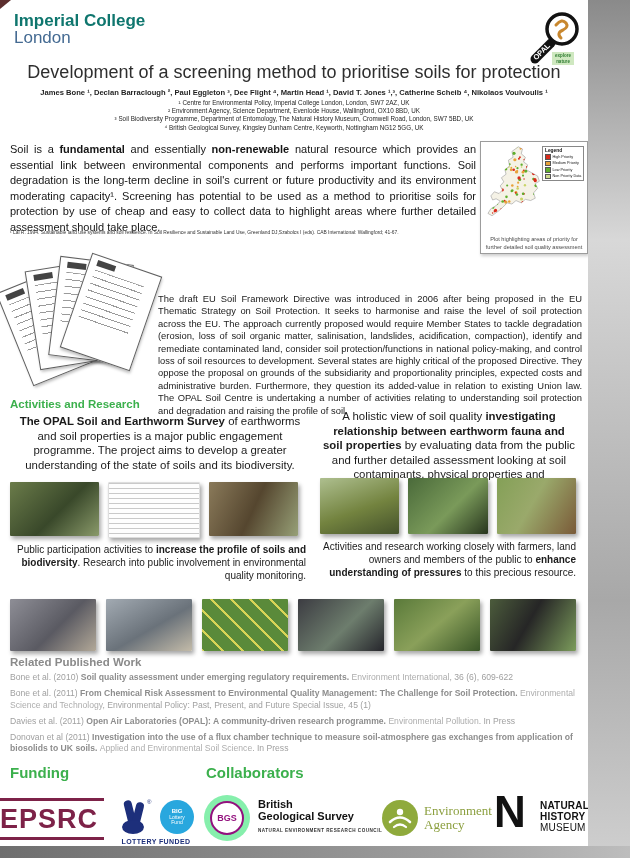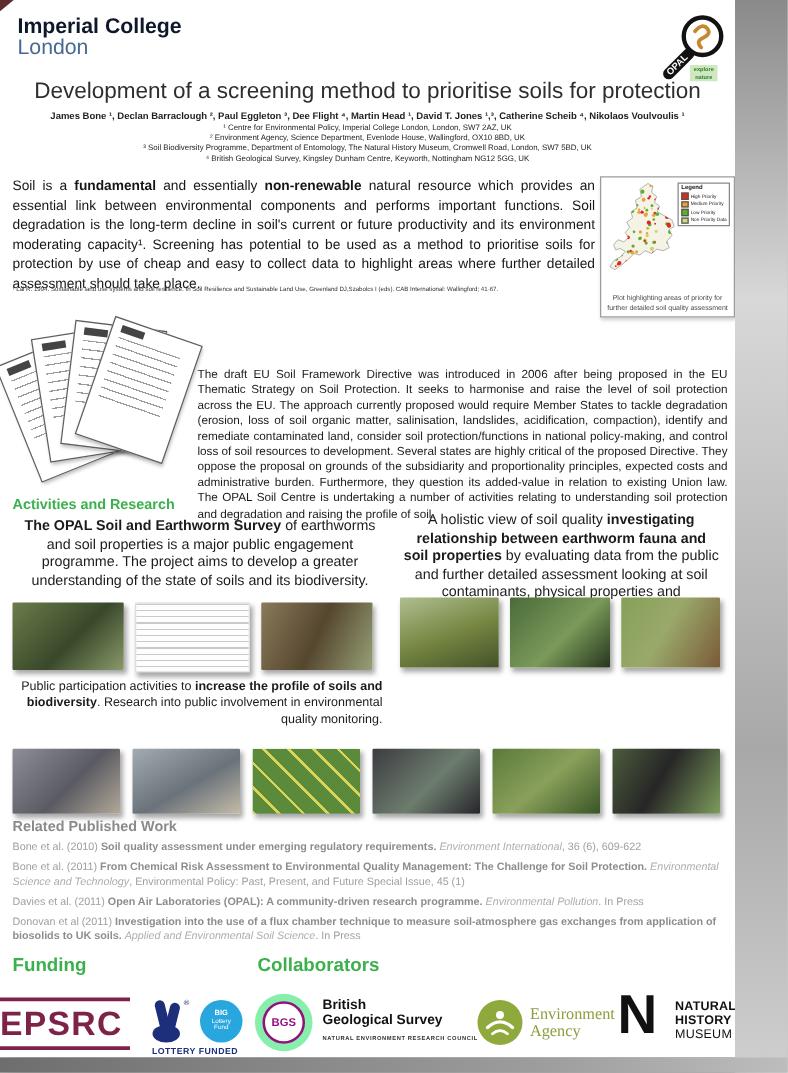--- a/index.html
+++ b/index.html
@@ -10,21 +10,21 @@
     background:linear-gradient(180deg,#8a8a8a 0%,#d8d8d8 28%,#a8a8a8 70%,#cfcfcf 100%);}
   .edge-bottom{position:absolute;left:0;top:846px;width:630px;height:12px;
     background:linear-gradient(90deg,#6e6e6e,#9e9e9e 70%,#bdbdbd);}
   .page{position:absolute;left:0;top:0;width:588px;height:846px;background:#ffffff;
     box-shadow:6px 8px 16px rgba(0,0,0,.45);}
   .corner-tl{position:absolute;left:0;top:0;width:0;height:0;
     border-top:9px solid #5c2e2e;border-right:11px solid transparent;}
 
   
   .brand{left:14px;top:12px;line-height:1.02;}
-  .brand .l1{font-size:17px;font-weight:700;color:#0f172a;}
+  .brand .l1{font-size:17px;font-weight:700;color:#0f766e;}
   .brand .l2{font-size:17px;font-weight:400;color:#446a92;}
   .opal-logo{left:526px;top:8px;width:62px;height:58px;}
   .opal-badge{left:552px;top:52px;background:#cfe8c0;color:#2f7d32;font-size:4.5px;
     line-height:1.25;padding:1px 3px;text-align:center;font-weight:700;}
 
   
   .title{left:0;top:62px;width:588px;text-align:center;font-size:18px;color:#2e2e2e;}
   .authors{left:0;top:88px;width:588px;text-align:center;font-size:7.6px;font-weight:700;color:#1f1f1f;}
   .affils{left:0;top:99px;width:588px;text-align:center;font-size:6.3px;color:#1f1f1f;line-height:1.3;}
 
@@ -62,21 +62,21 @@
   .ch-head{left:158px;top:257px;width:424px;font-size:11.2px;font-weight:700;color:#151515;}
   .ch-body{left:158px;top:273px;width:424px;font-size:9.4px;line-height:1.32;
     text-align:justify;color:#1b1b1b;margin-top:20px;}
 
   
   .act-head{left:10px;top:398px;font-size:11.5px;font-weight:700;color:#3cb04d;}
   .blurb{font-size:11.4px;line-height:1.28;text-align:center;color:#1b1b1b;}
   .blurb-left{left:12px;top:414px;width:296px;}
   .blurb-right{left:322px;top:409px;width:254px;}
   .seg-bold{font-weight:700;}
-  .seg-italic{font-style:italic;}
+  .seg-italic{}
 
   
   .ph{height:100%;box-shadow:2px 3px 4px rgba(0,0,0,.35);border-radius:1px;}
   .prow{display:flex;gap:9px;}
   .prow .ph{flex:1;}
   .prow1l{left:10px;top:482px;width:288px;height:54px;}
   .prow1r{left:320px;top:478px;width:256px;height:56px;}
   .prow2{left:10px;top:599px;width:566px;height:52px;justify-content:space-between;}
   .prow2 .ph{flex:0 0 86px;}
   .p1{background:linear-gradient(135deg,#6b7c4a,#39482a 55%,#8a9a6a);}
@@ -339,20 +339,21 @@
     <div class="ph p2"></div>
     <div class="ph p3"></div>
   </div>
   <div class="abs prow prow1r">
     <div class="ph p4"></div>
     <div class="ph p5"></div>
     <div class="ph p6"></div>
   </div>
 
   <div class="abs caption cap-left"><span>Public participation activities to </span><span class="seg-bold">increase the profile of soils and biodiversity</span><span>. Research into public involvement in environmental quality monitoring.</span></div>
+  <div class="abs caption cap-right"><span>Activities and research working closely with farmers, land owners and members of the public to </span><span class="seg-bold">enhance understanding of pressures</span><span> to this precious resource.</span></div>
 
   <div class="abs prow prow2">
     <div class="ph p7"></div>
     <div class="ph p8"></div>
     <div class="ph p9"></div>
     <div class="ph p10"></div>
     <div class="ph p11"></div>
     <div class="ph p12"></div>
   </div>
 

